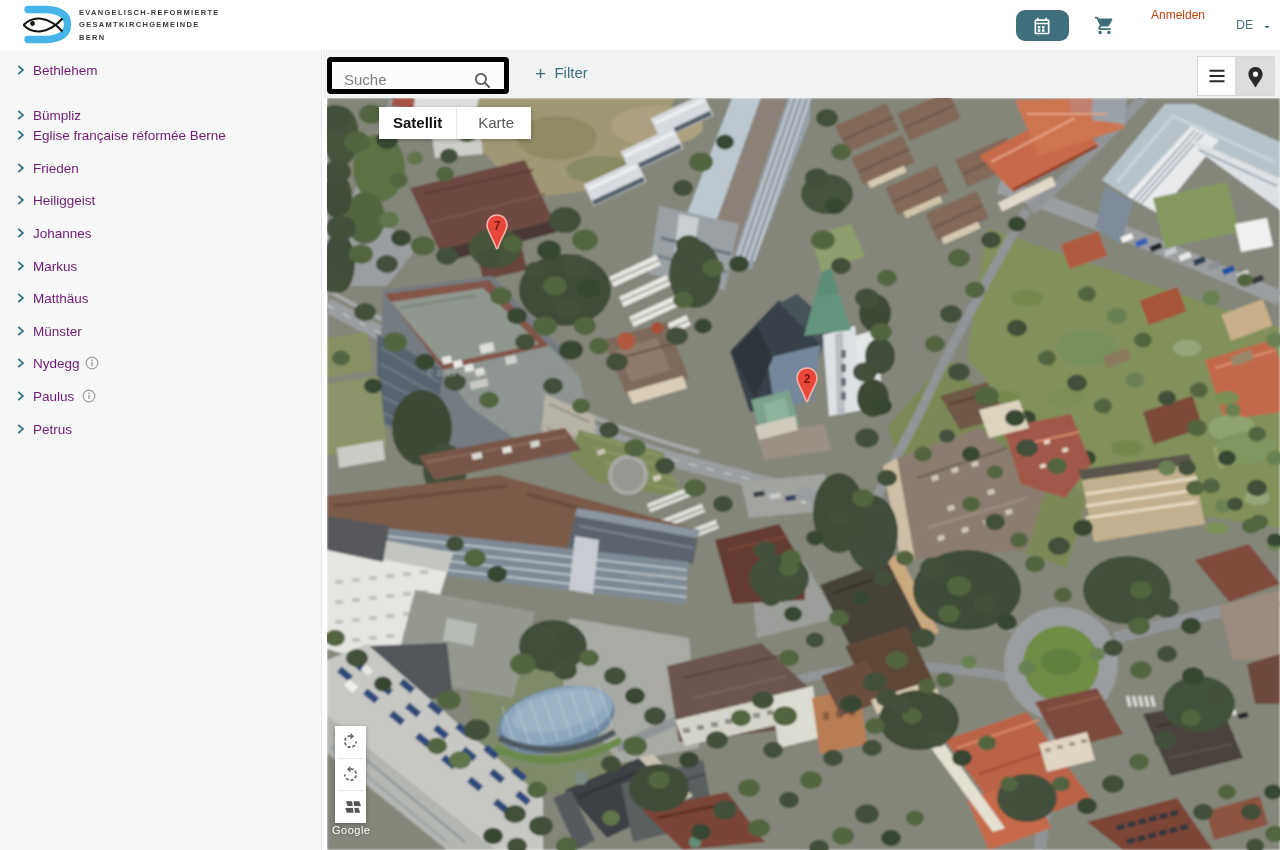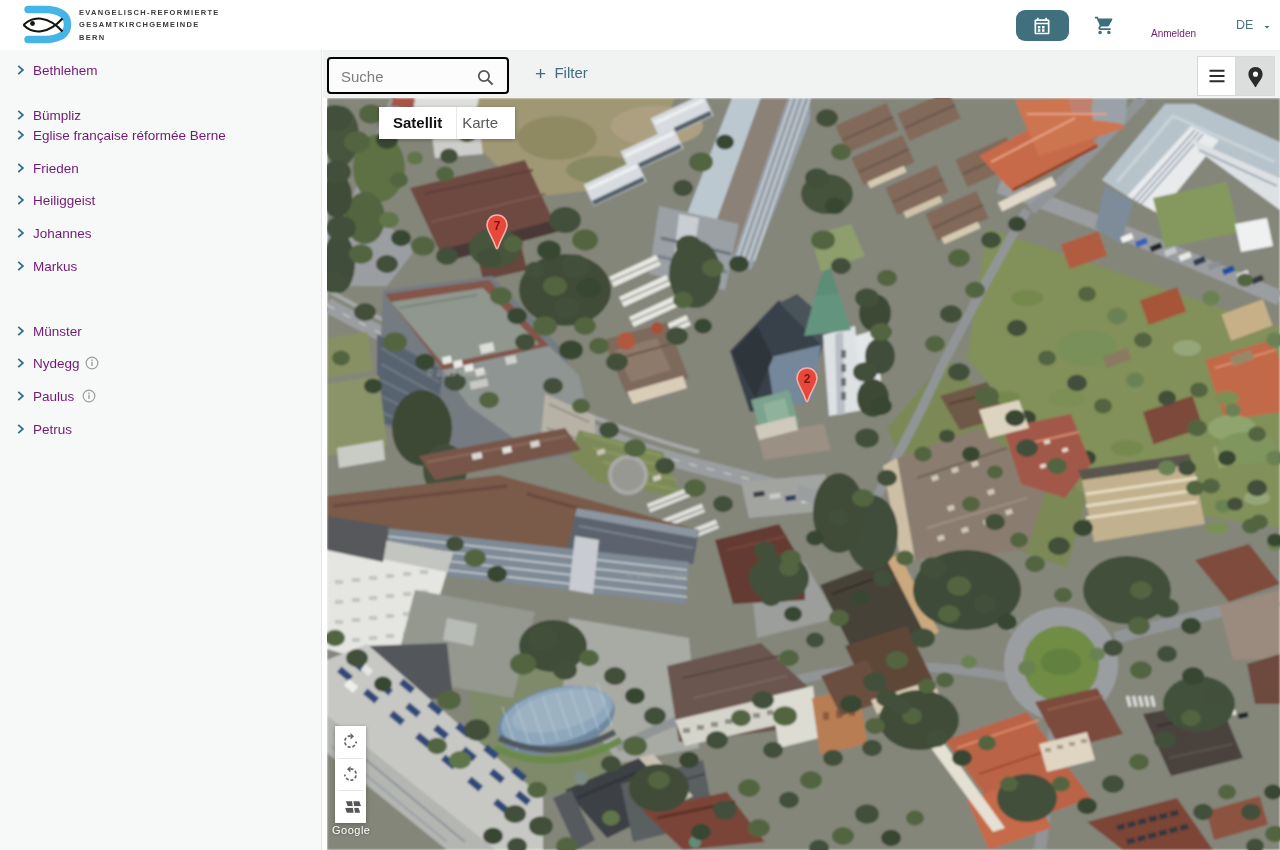--- a/index.html
+++ b/index.html
@@ -7,21 +7,21 @@
 .logo-text { position:absolute; left:79px; top:7px; font-size:7.5px; font-weight:bold; color:#3c3c3c;
   letter-spacing:1.3px; line-height:12.4px; }
 .hbtn { position:absolute; top:10px; height:31px; border-radius:9px; background:#40707e; }
 .sidebar { position:absolute; left:0; top:50px; width:322px; height:800px; background:#f7f8f8;
   border-right:1px solid #e4e5e5; z-index:20; }
 .srow { position:absolute; left:0; width:322px; height:26px; font-size:13.5px; color:#701a75; }
 .srow .chev { position:absolute; left:13px; top:3px; }
 .srow .lbl { position:absolute; left:33px; top:3px; }
 .topbar { position:absolute; left:323px; top:50px; width:957px; height:48px; background:#f1f2f2; z-index:20; }
 .searchbox { position:absolute; left:4px; top:7px; width:182px; height:37px; background:#fcfcfc;
-  border:2px solid #000000; border-radius:4px; }
+  border:5px solid #000000; border-radius:4px; }
 .searchbox .ph { position:absolute; left:12px; top:9px; font-size:15px; color:#7d7d7d; }
 .filter { position:absolute; left:212px; top:13px; color:#3e6e7c; font-size:15px; }
 .sqbtn { position:absolute; top:6px; width:39px; height:40px; border:1px solid #d8d8d8; }
 .map { position:absolute; left:327px; top:98px; width:953px; height:752px; overflow:hidden; z-index:10; }
 .mtype { position:absolute; left:7px; top:9px; height:32px; background:#fff; z-index:40;
   box-shadow:0 1px 4px rgba(0,0,0,.3); display:flex; font-size:15px;margin-left:45px; }
 .mtype div { padding:7px 14px 0 14px; }
 .ctrl { position:absolute; left:8px; top:628px; width:31px; height:97px; background:#fff; z-index:40;
   box-shadow:0 1px 4px rgba(0,0,0,.3); }
 .ctrl .sep { position:absolute; left:3px; width:25px; height:1px; background:#e6e6e6; }
@@ -684,21 +684,21 @@
 <ellipse cx="928.0" cy="748.0" rx="9.0" ry="7.4" fill="#42503a"></ellipse>
 <ellipse cx="618.0" cy="582.0" rx="9.0" ry="7.4" fill="#52653f"></ellipse>
 <ellipse cx="642.0" cy="564.0" rx="8.0" ry="6.6" fill="#6b8252"></ellipse>
 <text x="100" y="278" font-size="9" fill="#b9bcb9" opacity="0.8" font-family="Liberation Sans">© 2019 Google</text>
 <text x="300" y="480" font-size="9" fill="#a9aca9" opacity="0.7" font-family="Liberation Sans">© 2019 Google</text>
 </g>
 </svg>
 
 <div class="mtype">
       <div style="font-weight:bold;color:#111;">Satellit</div>
-      <div style="color:#585858;border-left:1px solid #e8e8e8;padding-left:5px;padding-right:17px;">Karte</div>
+      <div style="color:#585858;border-left:1px solid #e8e8e8;padding-left:21px;padding-right:17px;">Karte</div>
     </div>
 <svg class="marker" style="left:159px; top:116px;" viewBox="0 0 22 36">
 <path d="M11 1 C5 1 1 5.5 1 11 C1 17 6 22 10 33.5 C10.5 35 11.5 35 12 33.5 C16 22 21 17 21 11 C21 5.5 17 1 11 1 Z" fill="#e8473c" stroke="#f2b1a5" stroke-width="1.6"></path>
 <text x="11" y="16" font-size="12" font-weight="bold" fill="#7c150c" text-anchor="middle" font-family="Liberation Sans">7</text>
     </svg>
 <svg class="marker" style="left:469px; top:269px;" viewBox="0 0 22 36">
 <path d="M11 1 C5 1 1 5.5 1 11 C1 17 6 22 10 33.5 C10.5 35 11.5 35 12 33.5 C16 22 21 17 21 11 C21 5.5 17 1 11 1 Z" fill="#e8473c" stroke="#f2b1a5" stroke-width="1.6"></path>
 <text x="11" y="16" font-size="12" font-weight="bold" fill="#7c150c" text-anchor="middle" font-family="Liberation Sans">2</text>
     </svg>
 <div class="ctrl">
@@ -730,21 +730,21 @@
  <circle cx="14.5" cy="20.5" r="2.4" fill="#14140f"></circle>
 </svg>
 <div class="logo-text">EVANGELISCH-REFORMIERTE<br>GESAMTKIRCHGEMEINDE<br>BERN</div>
 <div class="hbtn" style="left:1016px; width:53px;"></div>
 <svg style="position:absolute;left:1032px;top:16px;" width="20" height="20" viewBox="0 0 24 24">
       <path fill="#fff" d="M19 4h-1V2h-2v2H8V2H6v2H5c-1.1 0-2 .9-2 2v14c0 1.1.9 2 2 2h14c1.1 0 2-.9 2-2V6c0-1.1-.9-2-2-2zm0 16H5V10h14v10zM5 8V6h14v2H5zm2 4h3v3H7v-3zm5 0h3v3h-3v-3zm-5 4h3v3H7v-3zm5 0h3v3h-3v-3z"></path>
     </svg>
 <svg style="position:absolute;left:1094px;top:15px;" width="21" height="21" viewBox="0 0 24 24">
       <path fill="#3e6e7c" d="M7 18c-1.1 0-1.99.9-1.99 2S5.9 22 7 22s2-.9 2-2-.9-2-2-2zM1 2v2h2l3.6 7.59-1.35 2.45c-.16.28-.25.61-.25.96 0 1.1.9 2 2 2h12v-2H7.42c-.14 0-.25-.11-.25-.25l.03-.12.9-1.63h7.45c.75 0 1.41-.41 1.75-1.03l3.58-6.49c.08-.14.12-.31.12-.48 0-.55-.45-1-1-1H5.21l-.94-2H1zm16 16c-1.1 0-1.99.9-1.99 2s.89 2 1.99 2 2-.9 2-2-.9-2-2-2z"></path>
     </svg>
-<div style="position:absolute;left:1151px;top:28px;font-size:10px;color:#701a75;">Anmelden</div>
+<div style="position:absolute;left:1151px;top:8px;font-size:12px;color:#c2410c;">Anmelden</div>
 <div style="position:absolute;left:1236px;top:18px;font-size:12.5px;color:#4d717e;">DE</div>
 <svg style="position:absolute;left:1261px;top:21px;" width="12" height="12" viewBox="0 0 24 24">
       <path fill="#3e6e7c" d="M7 10l5 5 5-5z"></path>
     </svg>
 
 </div>
 <div class="sidebar">
 <div class="srow" style="top:10px;">
 <svg class="chev" width="14" height="14" viewBox="0 0 24 24">
         <path fill="none" stroke="#2f7080" stroke-width="3" d="M9 5 l8 7 -8 7"></path>
@@ -780,20 +780,26 @@
         <path fill="none" stroke="#2f7080" stroke-width="3" d="M9 5 l8 7 -8 7"></path>
       </svg>
 <span class="lbl">Johannes</span>
     </div>
 <div class="srow" style="top:206px;">
 <svg class="chev" width="14" height="14" viewBox="0 0 24 24">
         <path fill="none" stroke="#2f7080" stroke-width="3" d="M9 5 l8 7 -8 7"></path>
       </svg>
 <span class="lbl">Markus</span>
     </div>
+<div class="srow" style="top:238px;">
+<svg class="chev" width="14" height="14" viewBox="0 0 24 24">
+        <path fill="none" stroke="#2f7080" stroke-width="3" d="M9 5 l8 7 -8 7"></path>
+      </svg>
+<span class="lbl">Matthäus</span>
+    </div>
 <div class="srow" style="top:271px;">
 <svg class="chev" width="14" height="14" viewBox="0 0 24 24">
         <path fill="none" stroke="#2f7080" stroke-width="3" d="M9 5 l8 7 -8 7"></path>
       </svg>
 <span class="lbl">Münster</span>
     </div>
 <div class="srow" style="top:303px;">
 <svg class="chev" width="14" height="14" viewBox="0 0 24 24">
         <path fill="none" stroke="#2f7080" stroke-width="3" d="M9 5 l8 7 -8 7"></path>
       </svg>

